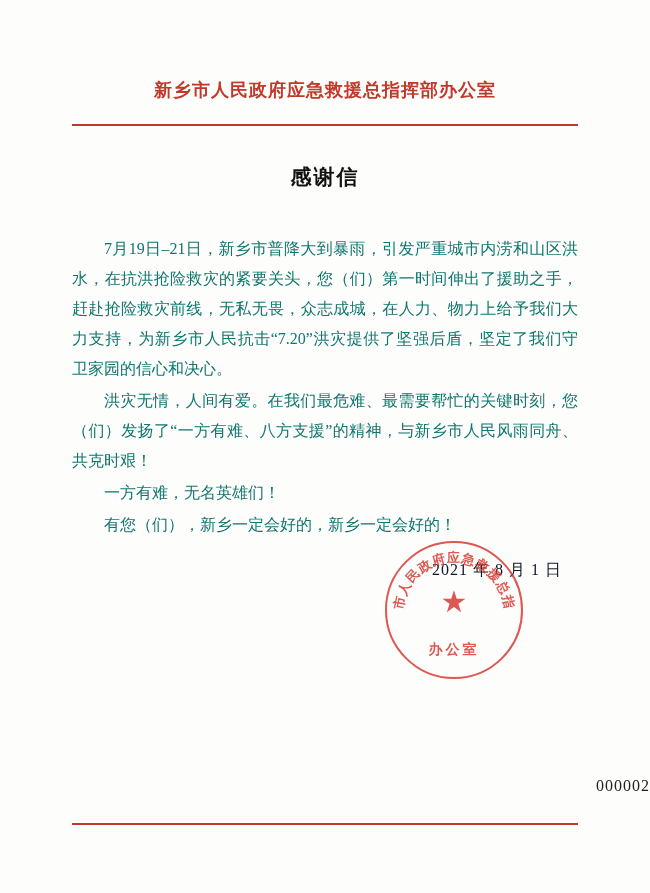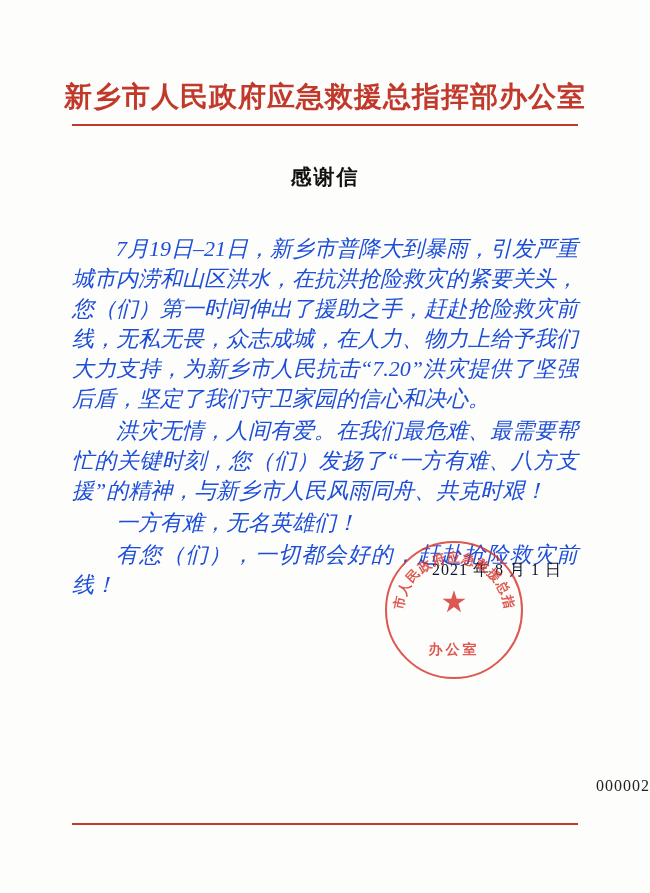--- a/index.html
+++ b/index.html
@@ -26,21 +26,21 @@
   .letterhead {
     position: absolute;
     top: 78px;
     left: 0;
     width: 650px;
     text-align: center;
   }
   .letterhead-title {
     font-family: "Liberation Serif", "DejaVu Serif", serif;
     font-weight: bold;
-    font-size: 28px;
+    font-size: 18px;
     letter-spacing: 1px;
     color: #c0392b;
     white-space: nowrap;
   }
   .letterhead-rule {
     position: absolute;
     top: 124px;
     left: 72px;
     width: 506px;
     height: 2px;
@@ -81,25 +81,24 @@
   .salutation .colon {
     font-size: 17px;
     margin-left: 1px;
   }
   
   .body-text {
     position: absolute;
     top: 234px;
     left: 72px;
     width: 506px;
-    font-size: 22px;
+    font-size: 16px;
     line-height: 30px;
     text-align: justify;
-    color: #1d4ed8;
-    font-style: italic;
+    color: #0f766e;
   }
   .para {
     text-indent: 2em;
     margin: 0 0 2px 0;
   }
   
   .date-line {
     position: absolute;
     top: 560px;
     left: 0;
@@ -191,21 +190,21 @@
   </div>
   <div class="letterhead-rule"></div>
 
   <div class="doc-title">感谢信</div>
 
 
   <div class="body-text">
     <p class="para">7月19日–21日，新乡市普降大到暴雨，引发严重城市内涝和山区洪水，在抗洪抢险救灾的紧要关头，您（们）第一时间伸出了援助之手，赶赴抢险救灾前线，无私无畏，众志成城，在人力、物力上给予我们大力支持，为新乡市人民抗击“7.20”洪灾提供了坚强后盾，坚定了我们守卫家园的信心和决心。</p>
     <p class="para">洪灾无情，人间有爱。在我们最危难、最需要帮忙的关键时刻，您（们）发扬了“一方有难、八方支援”的精神，与新乡市人民风雨同舟、共克时艰！</p>
     <p class="para">一方有难，无名英雄们！</p>
-    <p class="para">有您（们），一切都会好的，赶赴抢险救灾前线！</p>
+    <p class="para">有您（们），新乡一定会好的，新乡一定会好的！</p>
   </div>
 
   <div class="date-line">2021 年 8 月 1 日</div>
 
   <div class="seal">
     <div class="seal-inner">
       <svg class="seal-arc" viewBox="0 0 134 134">
         <defs>
           <path id="arcpath" d="M 16,70 A 51,51 0 0 1 118,70"></path>
         </defs>

